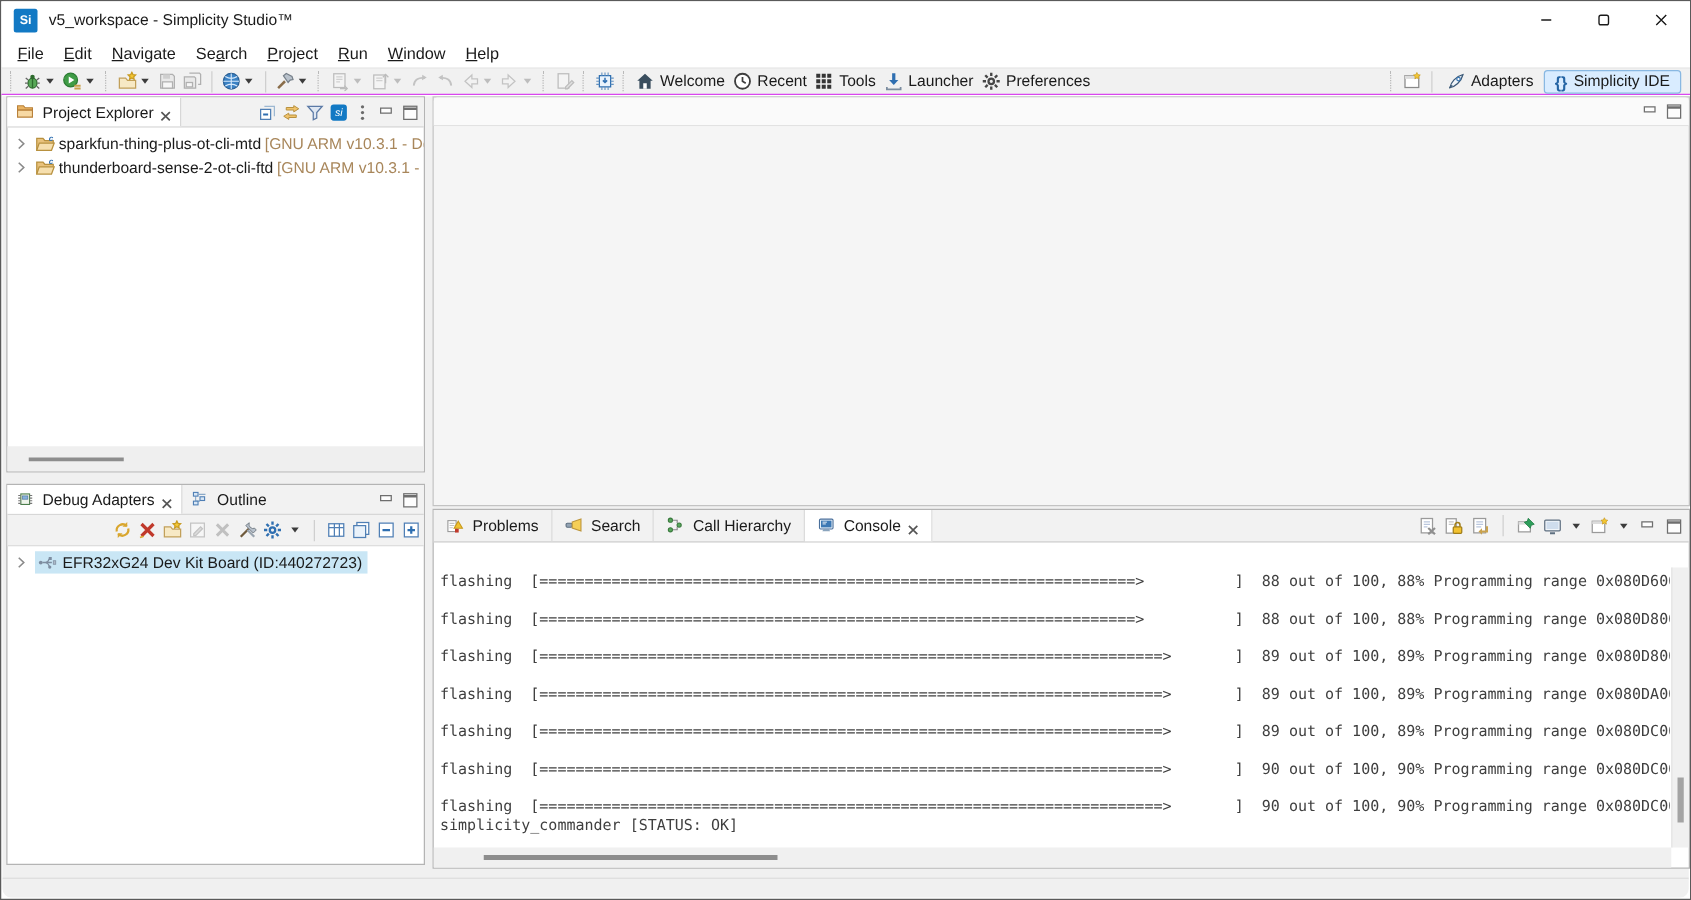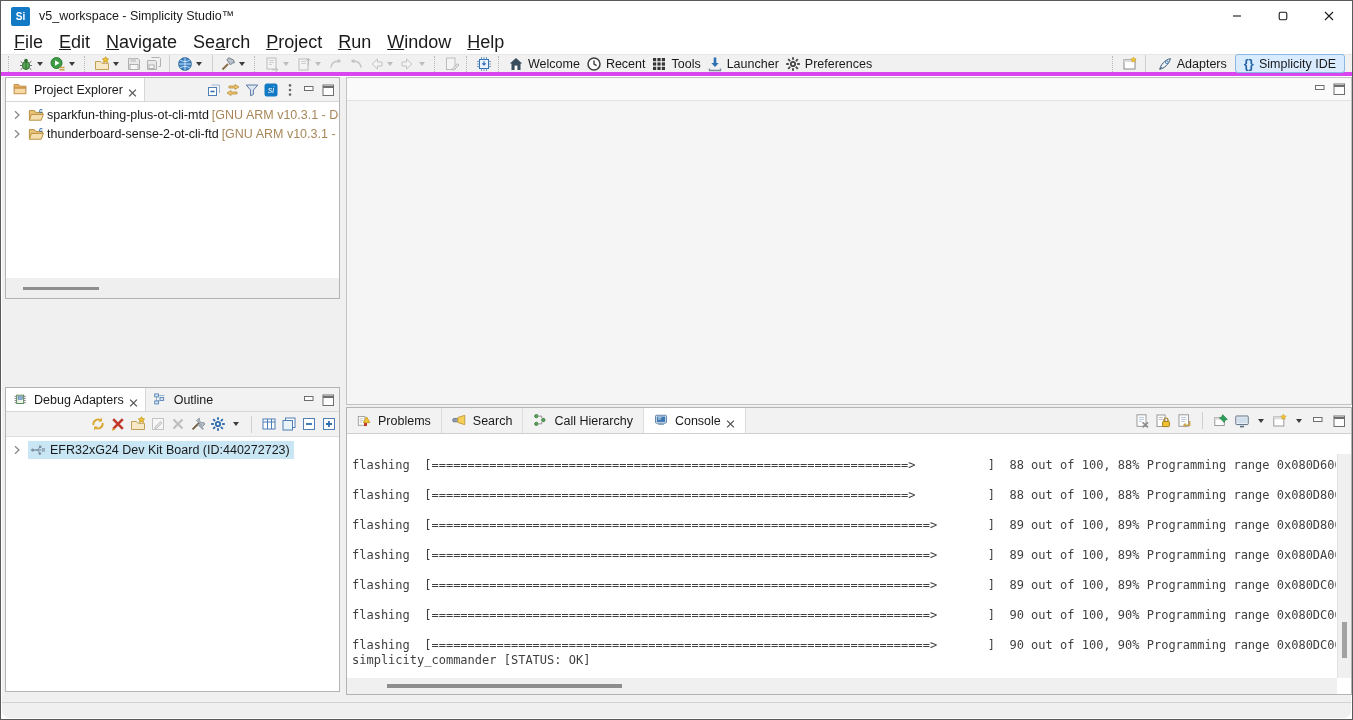--- a/index.html
+++ b/index.html
@@ -13,42 +13,42 @@
   
   .titlebar { height:30px; display:flex; align-items:center; padding-left:10px; background:#fff; }
   .logo { width:19px; height:19px; border-radius:2px; background:#1279c4; color:#fff;
           font-size:10px; font-weight:bold; display:flex; align-items:center; justify-content:center; }
   .title-text { margin-left:9px; font-size:12.5px; }
   .win-controls { margin-left:auto; display:flex; height:30px; }
   .win-btn { width:46px; height:30px; display:flex; align-items:center; justify-content:center; }
 
   
   .menubar { height:23px; display:flex; align-items:center; padding-left:5px; background:#fff; }
-  .menu-item { padding:2px 8px; font-size:18px; }
+  .menu-item { padding:2px 8px; font-size:13px; }
 
   
-  .toolbar { height:22px; background:#f1f1f1; border-top:1px solid #e7e7e7; border-bottom:4px solid #d946ef;
+  .toolbar { height:22px; background:#f1f1f1; border-top:1px solid #e7e7e7; border-bottom:1px solid #d946ef;
              display:flex; align-items:center; padding:0 3px;text-align:center; }
   .tbtn { height:20px; display:flex; align-items:center; padding:0 2px; }
   .tlabel { font-size:12.5px; margin:0 2px 0 4px; }
   .dd { width:0; height:0; border-left:3.5px solid transparent; border-right:3.5px solid transparent;
         border-top:4px solid #3c3c3c; margin:0 3px; }
   .dd.dis { border-top-color:#bdbdbd; }
   .grip { width:4px; height:16px; border-left:1px dotted #b9b9b9; margin:0 4px; }
   .sep { width:1px; height:17px; background:#cfcfcf; margin:0 5px; }
   .right-tools { margin-left:auto; display:flex; align-items:center; }
   .persp-btn { display:flex; align-items:center; padding:1px 6px; }
   .persp-active { display:flex; align-items:center; gap:5px; background:#d9ecff;
                   border:1px solid #89b8e2; border-radius:3px; padding:1px 8px; margin-right:4px; }
   .braces { color:#2464a4; font-weight:bold; font-size:13px; }
 
   
   .workbench { position:absolute; left:1px; right:1px; top:76px; height:627px; background:#f0f0f0; }
   .panel { position:absolute; background:#ffffff; border:1px solid #b4b4b4; }
-  #pe { left:3px;  top:0px;   width:335px; height:222px; }
+  #pe { left:3px;  top:0px;   width:335px; height:301px; }
   #da { left:3px;  top:310px; width:335px; height:305px; }
   #ed { left:344px; top:0px;  width:1006px; height:328px; background:#f5f5f5; border-color:#c3c3c3; }
   #co { left:344px; top:330px; width:1006px; height:288px; }
 
   .phead { height:24px; background:#f2f2f2; display:flex; align-items:stretch; border-bottom:1px solid #d7d7d7; }
   .tab { display:flex; align-items:center; gap:5px; padding:0 7px; font-size:12.5px; white-space:nowrap; }
   .tab.sel { background:#fff; border-right:1px solid #d7d7d7; }
   .ptools { margin-left:auto; display:flex; align-items:center; gap:3px; padding-right:3px; }
 
   .tree { padding-top:3px; font-size:12.5px; }

